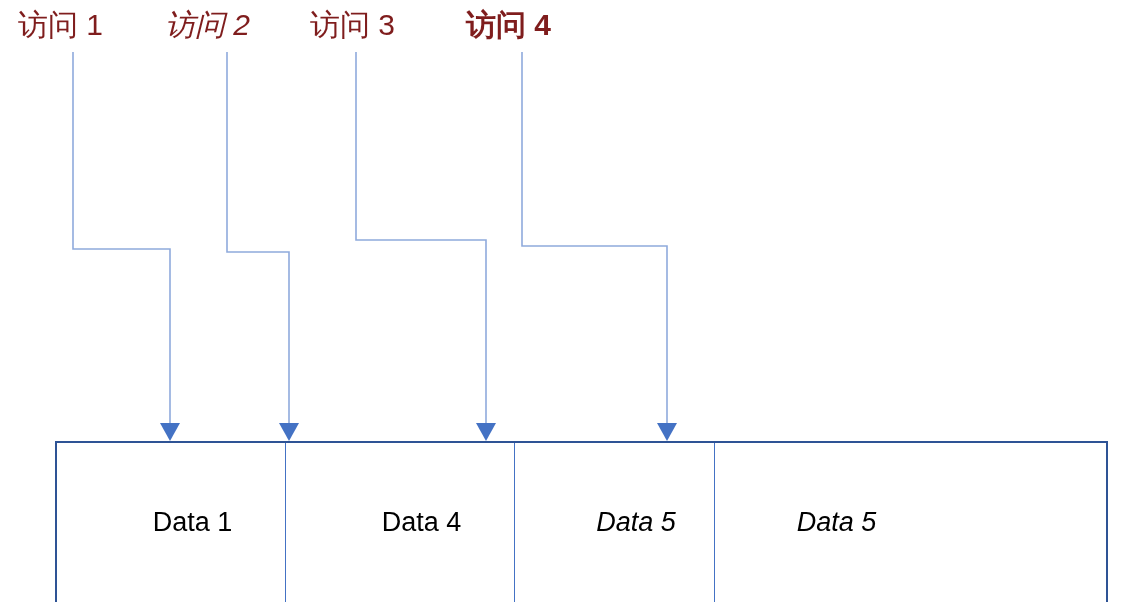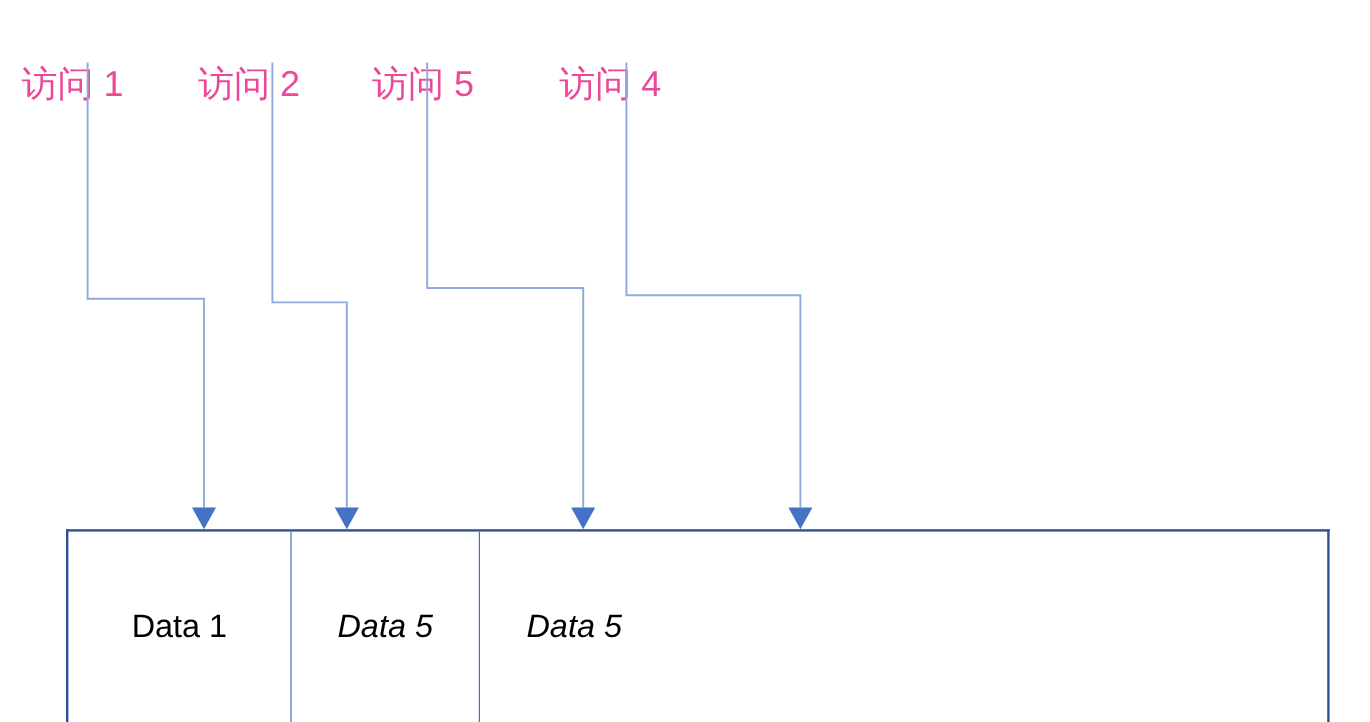--- a/index.html
+++ b/index.html
@@ -15,24 +15,23 @@
     width: 1142px;
     height: 602px;
     background: #ffffff;
     overflow: hidden;
   }
   
   .access-label {
     position: absolute;
     font-size: 30px;
     line-height: 1;
-    color: #ec4899;
+    color: #7f1d1d;
     white-space: nowrap;
     font-family: "Liberation Sans", "DejaVu Sans", sans-serif;
-    margin-top: 46px;
   }
   
   #connectors {
     position: absolute;
     left: 0;
     top: 0;
     width: 1142px;
     height: 602px;
   }
   
@@ -51,52 +50,56 @@
   .data-cell {
     box-sizing: border-box;
     border-right: 1.2px solid #4472C4;
     display: flex;
     align-items: center;
     justify-content: center;
     font-size: 27px;
     color: #000000;
     height: 100%;
     flex: 0 0 auto;
+    margin-left: 43px;
   }
   .data-cell:last-child {
     border-right: none;
   }
   .data-cell.wide  { width: 186px; }
   .data-cell.narrow{ width: 157px; font-style: italic; }
 </style>
 </head>
 <body>
 
 <div id="canvas">
 
   <div class="access-label" style="left: 18px; top: 10px;">访问 1</div>
-  <div class="access-label" style="left: 165px; top: 10px;">访问 2</div>
-  <div class="access-label" style="left: 310px; top: 10px;">访问 5</div>
-  <div class="access-label" style="left: 466px; top: 10px;">访问 4</div>
+  <div class="access-label" style="left: 165px; top: 10px; font-style: italic;">访问 2</div>
+  <div class="access-label" style="left: 310px; top: 10px;">访问 3</div>
+  <div class="access-label" style="left: 466px; top: 10px; font-weight: bold;">访问 4</div>
 
   <svg id="connectors" viewBox="0 0 1142 602" xmlns="http://www.w3.org/2000/svg">
       <path d="M 73 52 L 73 249 L 170 249 L 170 423" fill="none" stroke="#8FAADC" stroke-width="1.6"></path>
       <polygon points="160,423 180,423 170,441" fill="#4472C4"></polygon>
       <path d="M 227 52 L 227 252 L 289 252 L 289 423" fill="none" stroke="#8FAADC" stroke-width="1.6"></path>
       <polygon points="279,423 299,423 289,441" fill="#4472C4"></polygon>
       <path d="M 356 52 L 356 240 L 486 240 L 486 423" fill="none" stroke="#8FAADC" stroke-width="1.6"></path>
       <polygon points="476,423 496,423 486,441" fill="#4472C4"></polygon>
       <path d="M 522 52 L 522 246 L 667 246 L 667 423" fill="none" stroke="#8FAADC" stroke-width="1.6"></path>
       <polygon points="657,423 677,423 667,441" fill="#4472C4"></polygon>
     </svg>
 
   <div id="data-row">
       <div class="data-cell wide">
         <span>Data 1</span>
       </div>
+      <div class="data-cell wide">
+        <span>Data 4</span>
+      </div>
       <div class="data-cell narrow">
         <span>Data 5</span>
       </div>
       <div class="data-cell narrow">
         <span>Data 5</span>
       </div>
     </div>
 
 </div>
 

